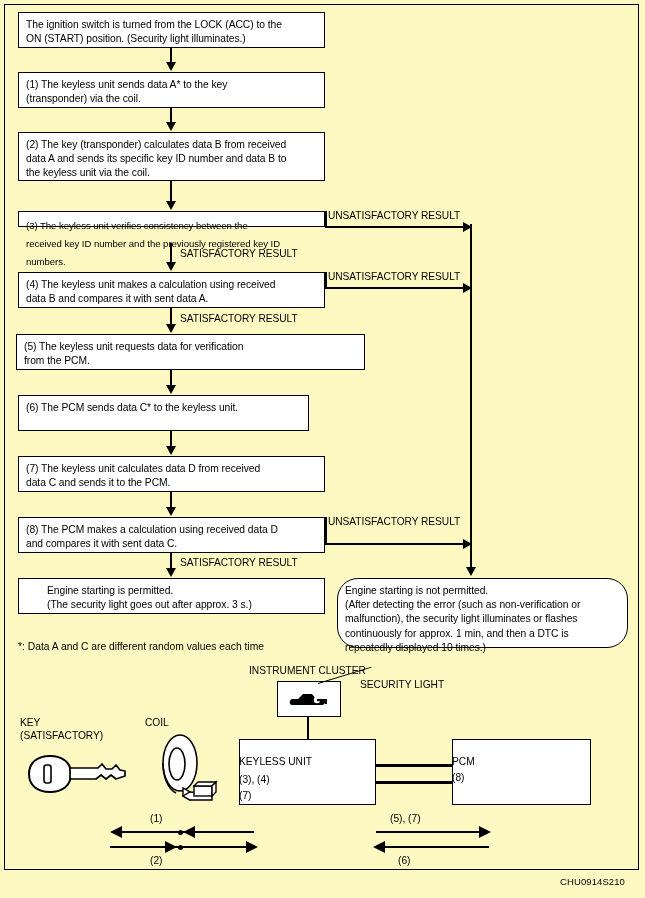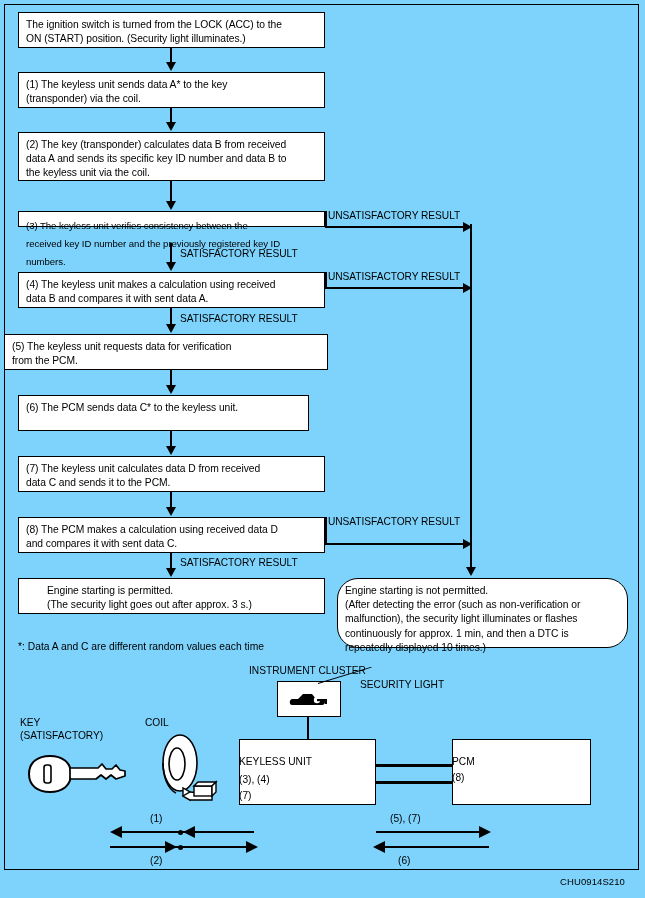--- a/index.html
+++ b/index.html
@@ -10,21 +10,21 @@
   }
   body {
     font-family: "Liberation Sans", sans-serif;
     color: #000000;
   }
   #page {
     position: relative;
     width: 645px;
     height: 898px;
     overflow: hidden;
-    background: #7dd3fc;
+    background: #fef9c3;
   }
   
   .page-frame {
     position: absolute;
     left: 4px;
     top: 4px;
     width: 635px;
     height: 866px;
     border: 1px solid #000;
     box-sizing: border-box;
@@ -153,21 +153,21 @@
   <div class="fbox" style="left:18px; top:132px; width:307px; height:49px;">(2) The key (transponder) calculates data B from received
 data A and sends its specific key ID number and data B to
 the keyless unit via the coil.</div>
 
   <div class="fbox" style="left:18px; top:211px; width:307px; height:16px; font-size:9.6px; line-height:18px;">(3) The keyless unit verifies consistency between the
 received key ID number and the previously registered key ID numbers.</div>
 
   <div class="fbox" style="left:18px; top:272px; width:307px; height:36px;">(4) The keyless unit makes a calculation using received
 data B and compares it with sent data A.</div>
 
-  <div class="fbox" style="left:4px; top:334px; width:324px; height:36px;">(5) The keyless unit requests data for verification
+  <div class="fbox" style="left:16px; top:334px; width:349px; height:36px;">(5) The keyless unit requests data for verification
 from the PCM.</div>
 
   <div class="fbox" style="left:18px; top:395px; width:291px; height:36px;">(6) The PCM sends data C* to the keyless unit.</div>
 
   <div class="fbox" style="left:18px; top:456px; width:307px; height:36px;">(7) The keyless unit calculates data D from received
 data C and sends it to the PCM.</div>
 
   <div class="fbox" style="left:18px; top:517px; width:307px; height:36px;">(8) The PCM makes a calculation using received data D
 and compares it with sent data C.</div>
 

